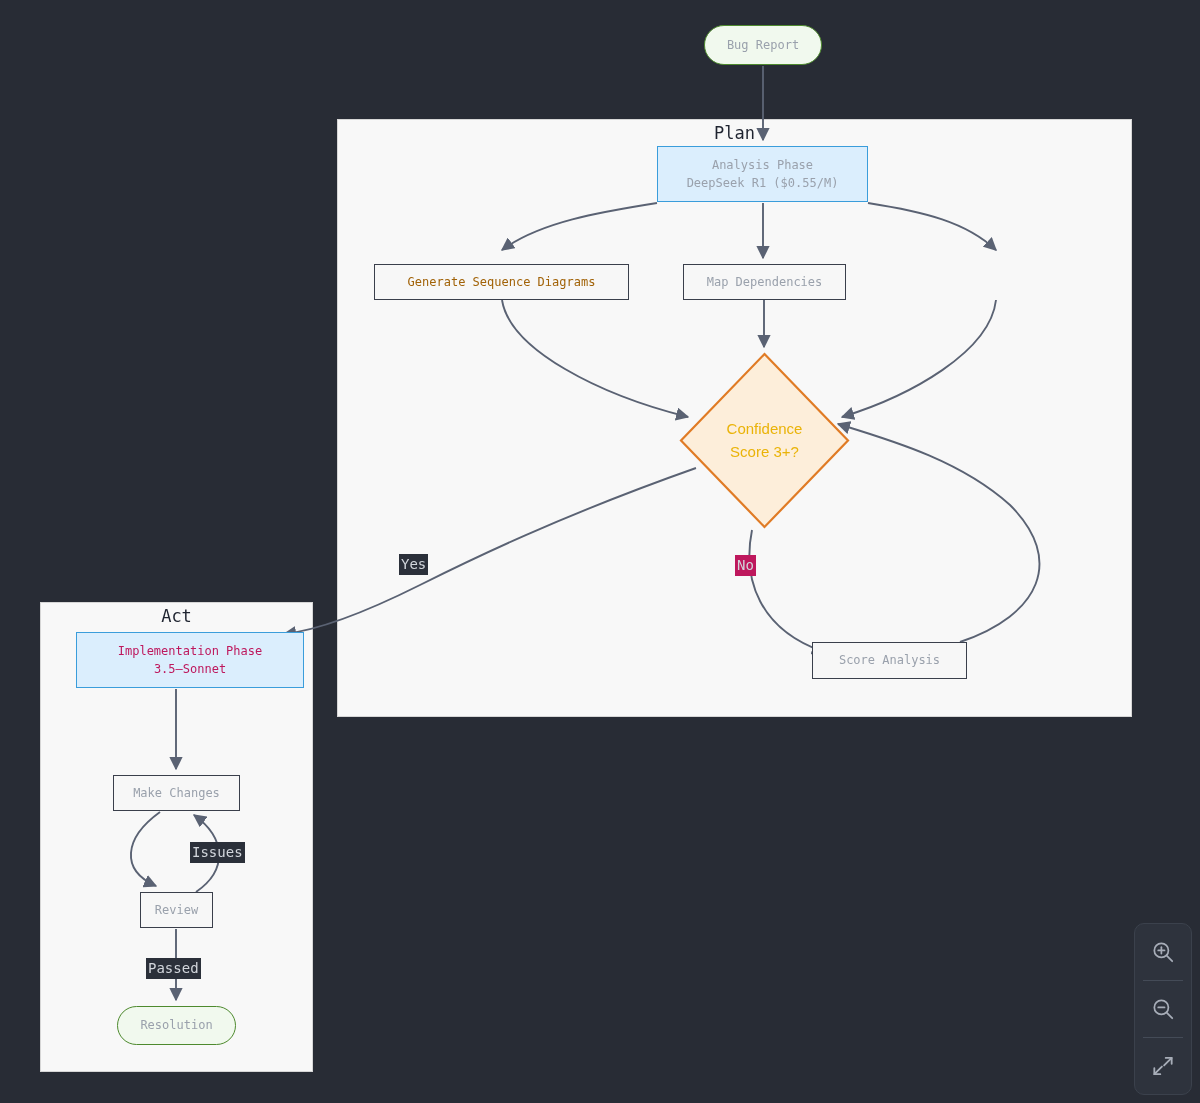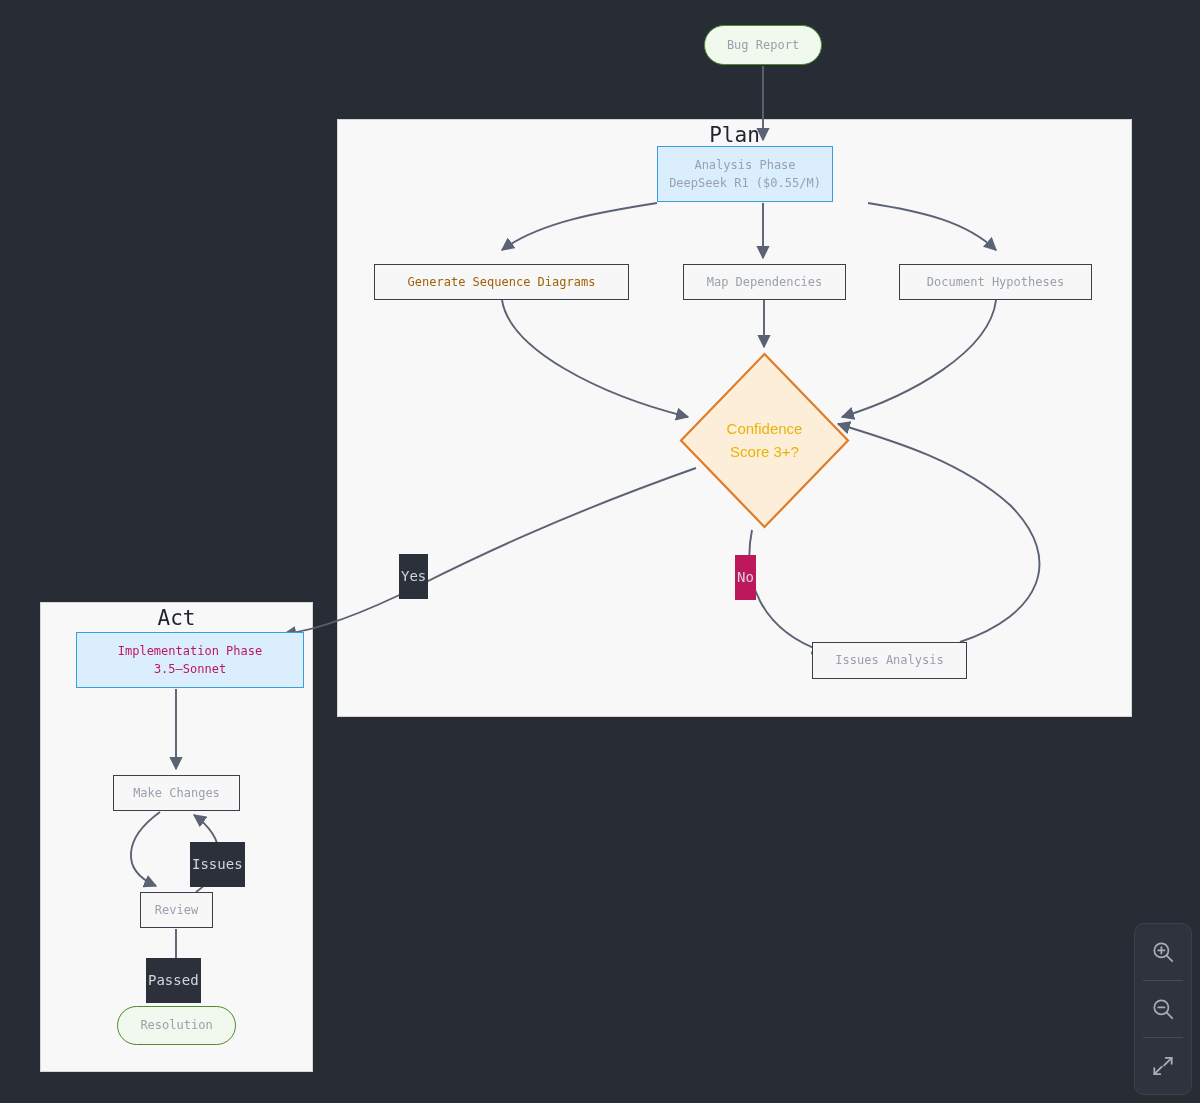--- a/index.html
+++ b/index.html
@@ -14,21 +14,21 @@
 
   
   .subgraph{
     position:absolute;
     background:#f8f8f8;
     border:1px solid #d6d6d6;
     box-sizing:border-box;
   }
   .subgraph-title{
     position:absolute;
-    font-size:21px;
+    font-size:17px;
     color:#1f2430;
     font-family:"DejaVu Sans Mono","Liberation Mono",monospace;
     white-space:nowrap;
     text-align:right;
   }
 
   
   .node{
     position:absolute;
     box-sizing:border-box;
@@ -66,21 +66,21 @@
     white-space:pre;pointer-events:none;
   }
 
   
   .edge-label{
     position:absolute;
     background:#2b303a;
     color:#d2d6dc;
     font-size:14px;
     line-height:17px;
-    padding:14px 2px;
+    padding:2px 2px;
     white-space:nowrap;
     font-family:"DejaVu Sans Mono","Liberation Mono",monospace;
   }
 
   
   #zoom-controls{
     position:absolute;right:8px;bottom:8px;
     width:56px;
     background:#2e333d;
     border:1px solid #3b414c;
@@ -143,49 +143,46 @@
       <path d="M 196 892 C 228 870 226 838 194 815"></path>
 
       <path d="M 176 929 L 176 1000"></path>
     </g>
   </svg>
 
   <div class="node terminal" id="n-bug_report" style="left: 704px; top: 25px; width: 118px; height: 40px; background: rgb(241, 249, 238); border-color: rgb(78, 138, 46); color: rgb(154, 161, 172);">
     <span>Bug Report</span>
   </div>
 
-  <div class="node phase" id="n-analysis" style="left: 657px; top: 146px; width: 176px; height: 56px; background: rgb(219, 238, 253); border-color: rgb(58, 157, 219); color: rgb(154, 161, 172);">
+  <div class="node phase" id="n-analysis" style="left: 657px; top: 146px; width: 211px; height: 56px; background: rgb(219, 238, 253); border-color: rgb(58, 157, 219); color: rgb(154, 161, 172);">
     <span>Analysis Phase</span>
     <span class="line2">DeepSeek R1 ($0.55/M)</span>
   </div>
 
   <div class="node process" id="n-seq_diagrams" style="left: 374px; top: 264px; width: 255px; height: 36px; background: rgb(247, 247, 247); border-color: rgb(58, 63, 75); color: #a16207;">
     <span>Generate Sequence Diagrams</span>
   </div>
 
   <div class="node process" id="n-map_deps" style="left: 683px; top: 264px; width: 163px; height: 36px; background: rgb(247, 247, 247); border-color: rgb(58, 63, 75); color: rgb(154, 161, 172);">
     <span>Map Dependencies</span>
   </div>
 
-  <div class="node process" id="n-doc_hypo" style="left: 899px; top: 264px; width: 193px; height: 36px; background: rgb(247, 247, 247); border-color: rgb(58, 63, 75); color: rgb(154, 161, 172);">
-    <span>Document Hypotheses</span>
-  </div>
 
   <div class="diamond-wrap" id="n-confidence" style="left: 679px; top: 352px; width: 171px; height: 177px;">
     <svg width="171" height="177" viewBox="0 0 171 177">
       <polygon points="85.5,2 169,88.5 85.5,175 2,88.5" fill="#fdeeda" stroke="#e07b25" stroke-width="2.2"></polygon>
     </svg>
     <div class="diamond-label">
       <span>Confidence</span>
       <span class="line2">Score 3+?</span>
     </div>
   </div>
 
   <div class="node process" id="n-refine" style="left: 812px; top: 642px; width: 155px; height: 37px; background: rgb(247, 247, 247); border-color: rgb(58, 63, 75); color: rgb(154, 161, 172);">
-    <span>Issues Analysis</span>
+    <span>Score Analysis</span>
   </div>
 
   <div class="node phase" id="n-implementation" style="left: 76px; top: 632px; width: 228px; height: 56px; background: rgb(219, 238, 253); border-color: rgb(58, 157, 219); color: #be185d;">
     <span>Implementation Phase</span>
     <span class="line2">3.5–Sonnet</span>
   </div>
 
   <div class="node process" id="n-make_changes" style="left: 113px; top: 775px; width: 127px; height: 36px; background: rgb(247, 247, 247); border-color: rgb(58, 63, 75); color: rgb(154, 161, 172); justify-content: center;">
     <span>Make Changes</span>
   </div>

